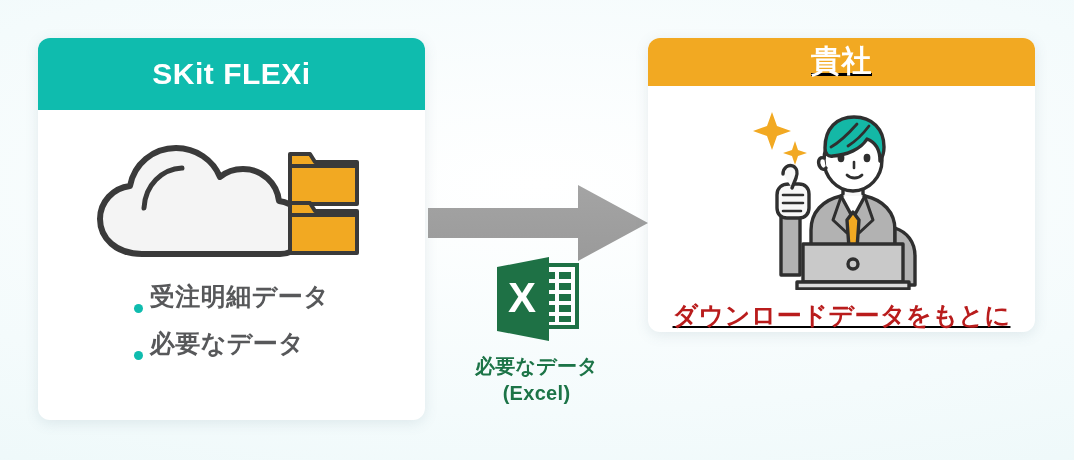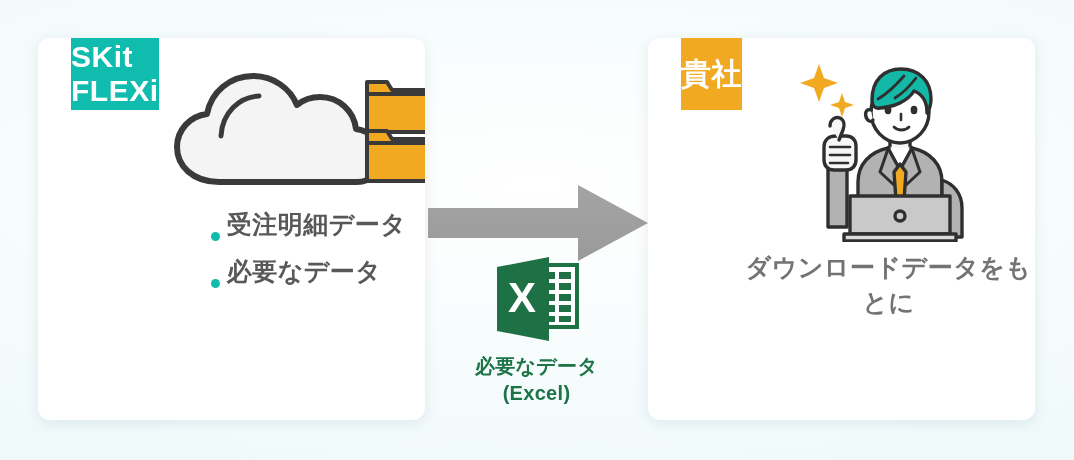--- a/index.html
+++ b/index.html
@@ -24,26 +24,25 @@
   }
 
   
   .card {
     position: absolute;
     background: #ffffff;
     border-radius: 12px;
     box-shadow: 0 3px 14px rgba(80,110,120,0.13);
     overflow: hidden;
     display: flex;
-    flex-direction: row;
-    padding-left: 33px;
+    flex-direction: column;
   }
 
   .card-left  { left: 38px;  top: 38px; width: 387px; height: 382px; }
-  .card-right { left: 648px; top: 38px; width: 387px; height: 382px; }
+  .card-right { left: 648px; top: 38px; width: 387px; height: 294px; text-decoration: underline; }
 
   .card-header {
     height: 72px;
     display: flex;
     align-items: center;
     justify-content: center;
     color: #ffffff;
     font-weight: bold;
     letter-spacing: 0.5px;
   }
@@ -92,21 +91,21 @@
   .person-art {
     margin-top: 14px;
     width: 210px;
     height: 190px;
   }
   .right-caption {
     margin-top: 8px;
     text-align: center;
     font-size: 25px;
     font-weight: bold;
-    color: #737373;
+    color: #b91c1c;
     line-height: 1.38;
     letter-spacing: 0.5px;
   }
 
   
   .center {
     position: absolute;
     left: 425px;
     top: 0;
     width: 223px;

